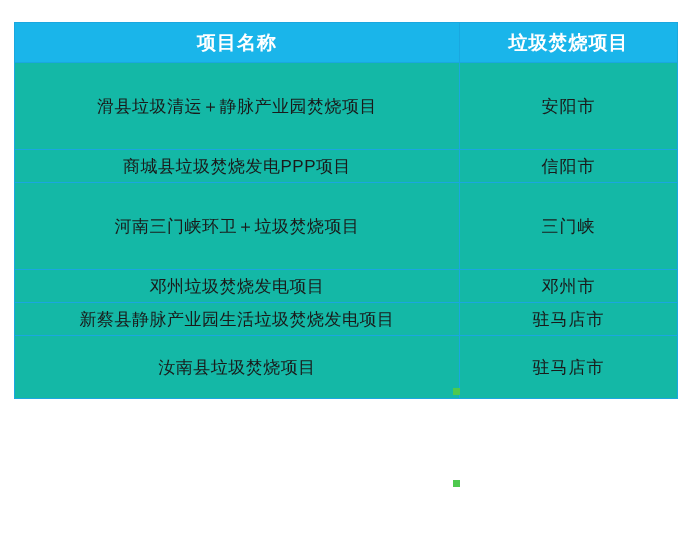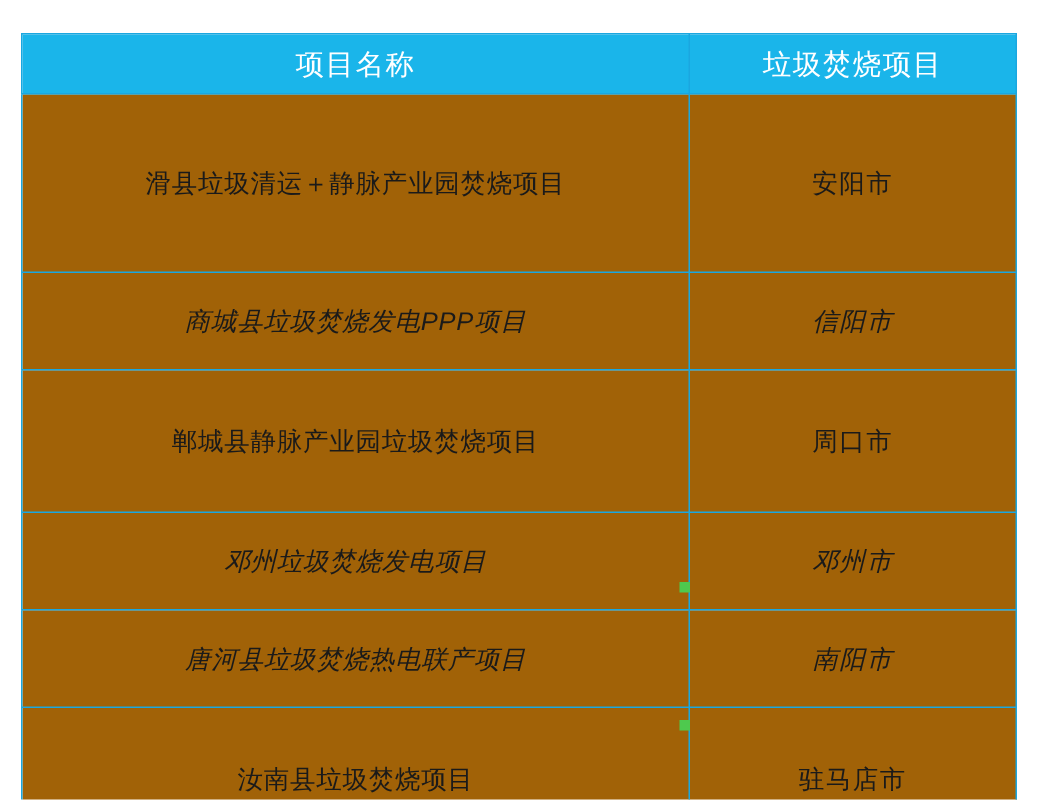--- a/index.html
+++ b/index.html
@@ -39,31 +39,31 @@
     border: 1px solid #1aa7e0;
     text-align: center;
     vertical-align: middle;
     font-family: "Liberation Sans", sans-serif;
     color: #1a1a1a;
   }
   table.project-table thead th {
     background: #1ab5ea;
     color: #ffffff;
     font-size: 19px;
-    font-weight: normal;
+    font-weight: bold;
     height: 37px;
     letter-spacing: 1px;
   }
   table.project-table tbody td {
     font-size: 17px;
-    background: #a16207;
-    padding: 16px 6px;
+    background: #14b8a6;
+    padding: 0 6px;
   }
   tr.tall td { height: 62px; }
-  tr.normal td { height: 32px; font-style: italic; }
+  tr.normal td { height: 32px; }
   tr.xtall td { height: 86px; }
 
   .name-cell {
     letter-spacing: 0.5px;
   }
   .city-cell {
     letter-spacing: 1px;
   }
   .green-tick {
     position: absolute;
@@ -92,31 +92,31 @@
       </thead>
       <tbody>
         <tr class="xtall">
           <td class="name-cell">滑县垃圾清运＋静脉产业园焚烧项目</td>
           <td class="city-cell">安阳市</td>
         </tr>
         <tr class="normal">
           <td class="name-cell">商城县垃圾焚烧发电PPP项目</td>
           <td class="city-cell">信阳市</td>
         </tr>
-        <tr class="tall">
-          <td class="name-cell">郸城县静脉产业园垃圾焚烧项目</td>
-          <td class="city-cell">周口市</td>
+        <tr class="xtall">
+          <td class="name-cell">河南三门峡环卫＋垃圾焚烧项目</td>
+          <td class="city-cell">三门峡</td>
         </tr>
         <tr class="normal">
           <td class="name-cell">邓州垃圾焚烧发电项目</td>
           <td class="city-cell">邓州市</td>
         </tr>
         <tr class="normal">
-          <td class="name-cell">唐河县垃圾焚烧热电联产项目</td>
-          <td class="city-cell">南阳市</td>
+          <td class="name-cell">新蔡县静脉产业园生活垃圾焚烧发电项目</td>
+          <td class="city-cell">驻马店市</td>
         </tr>
         <tr class="tall">
           <td class="name-cell">汝南县垃圾焚烧项目</td>
           <td class="city-cell">驻马店市</td>
         </tr>
       </tbody>
     </table>
   </div>
 
   <div class="green-tick tick-a"></div>

